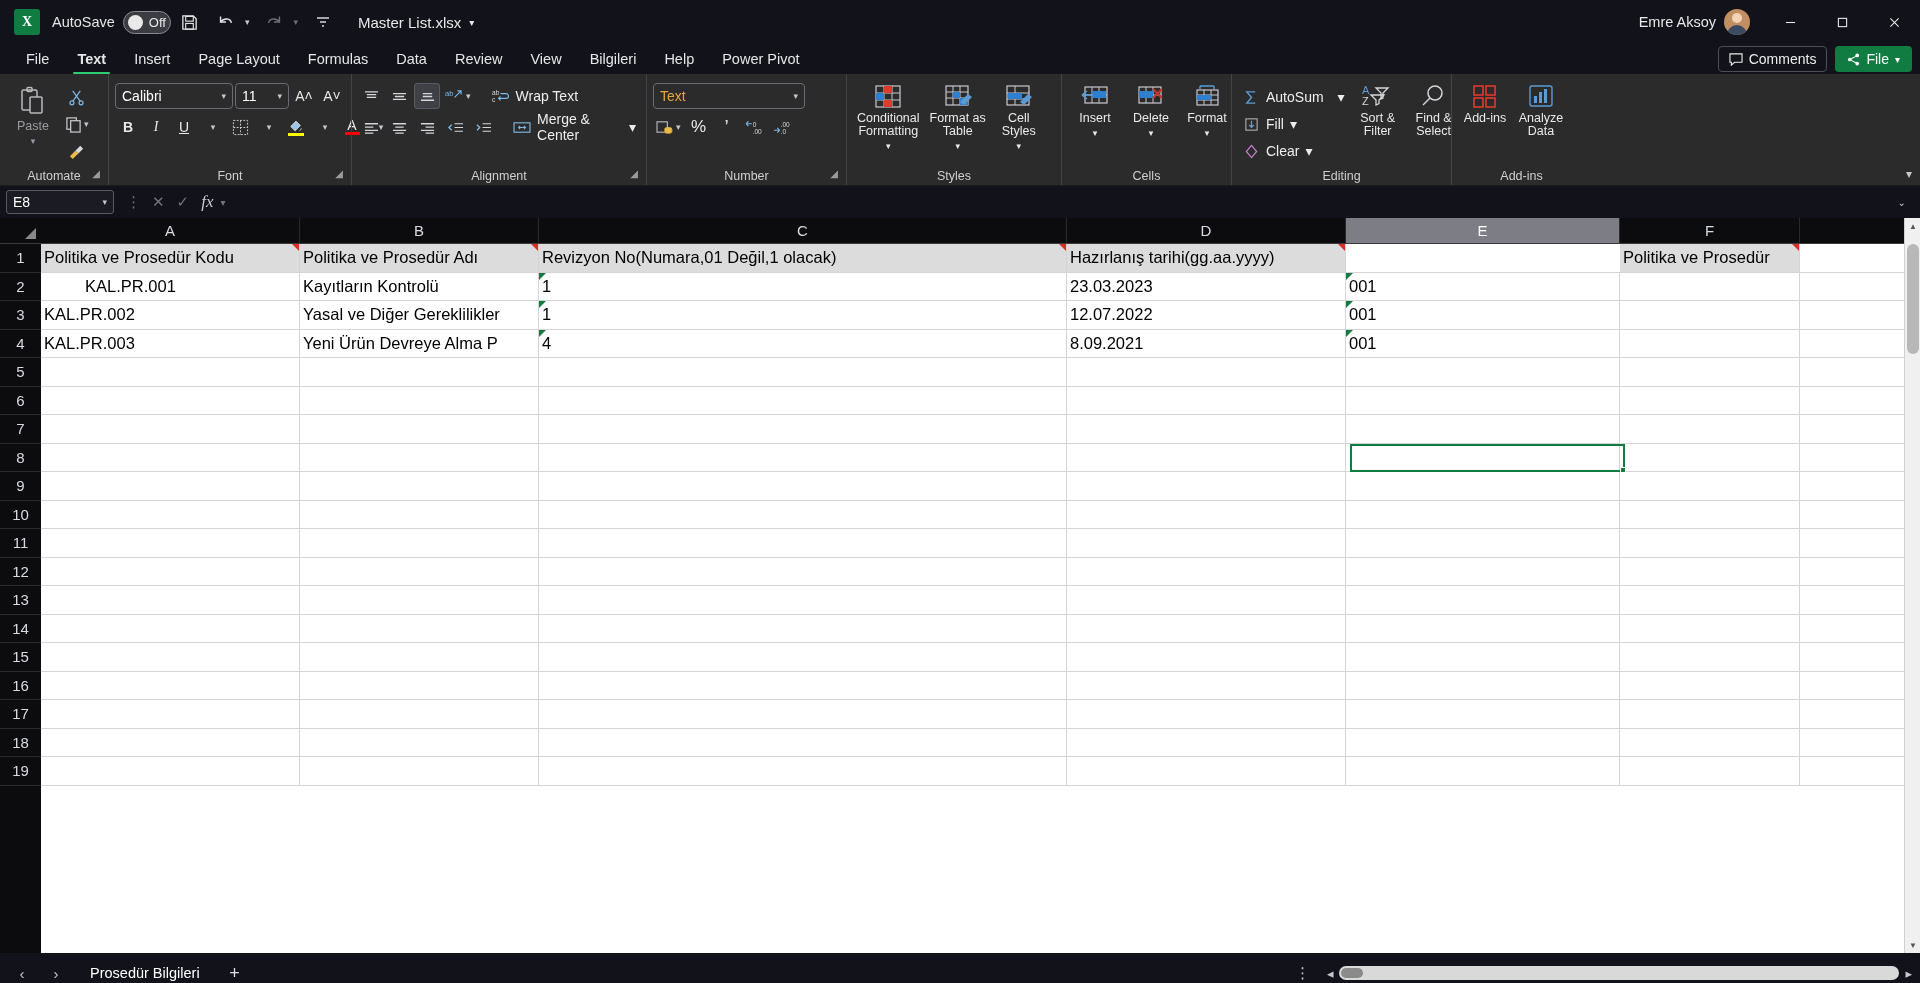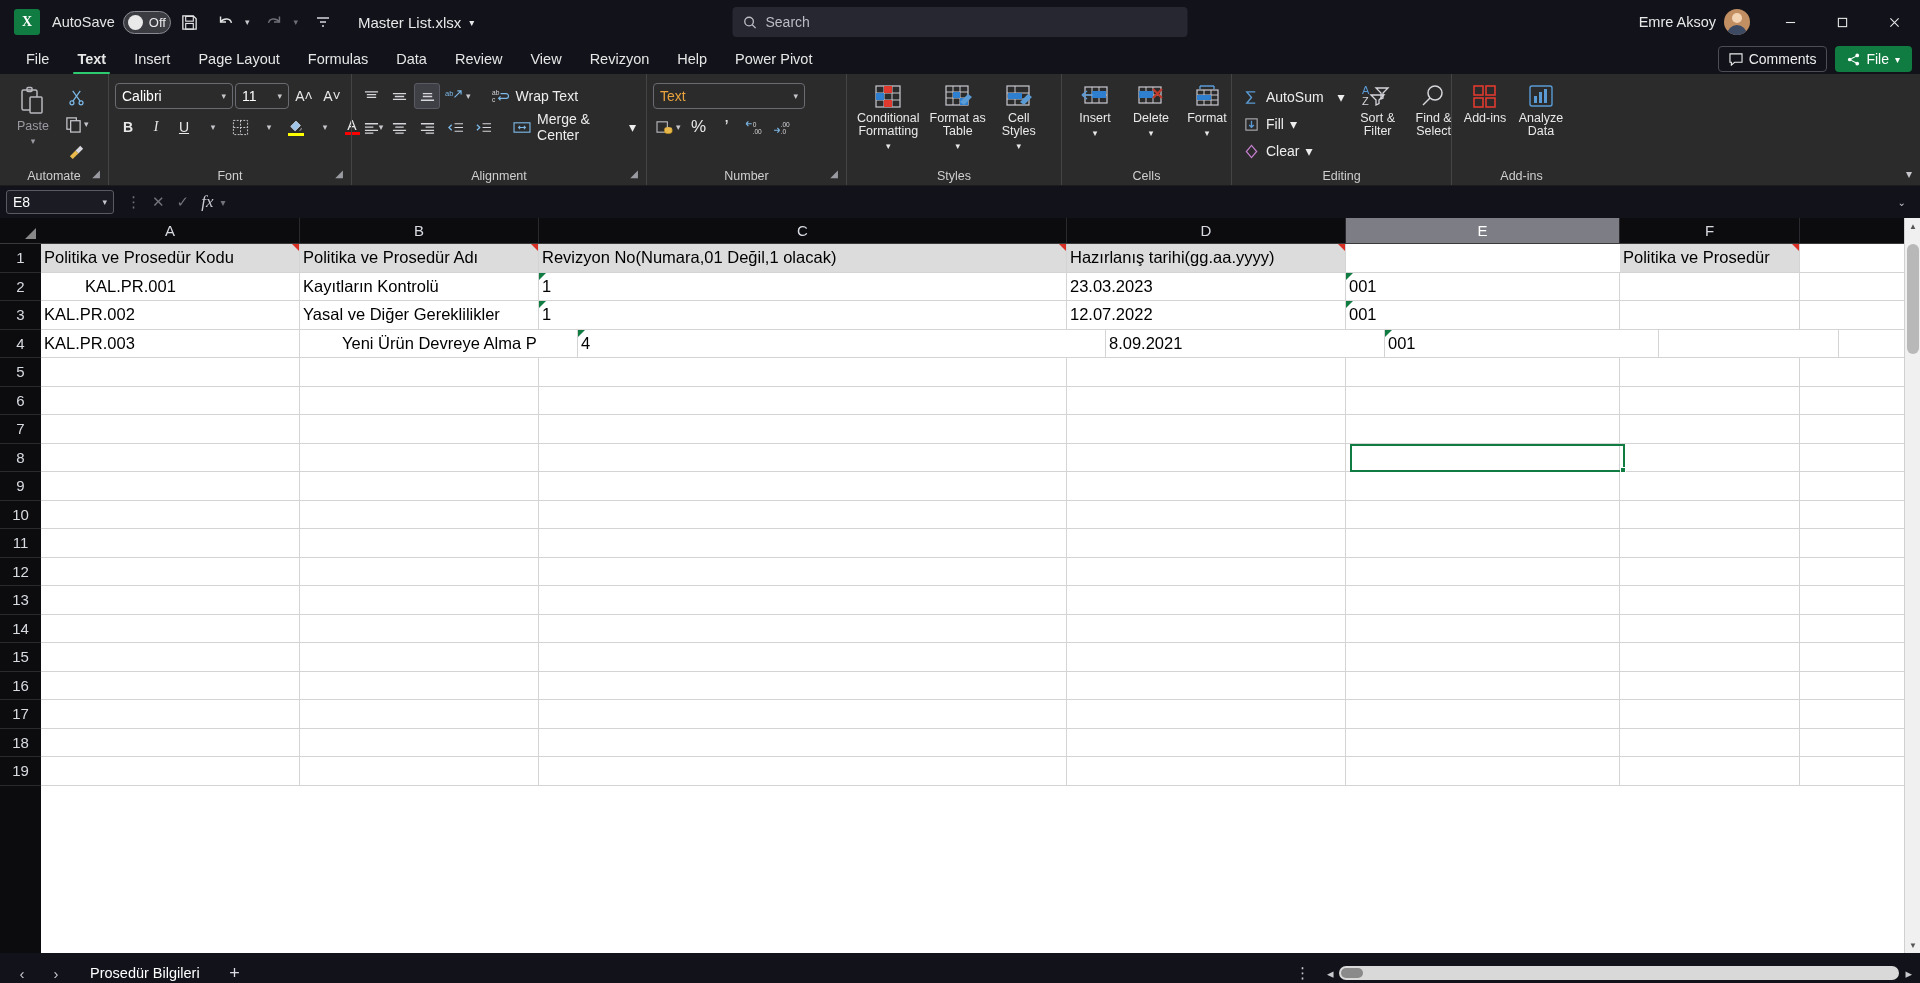--- a/index.html
+++ b/index.html
@@ -246,29 +246,20 @@
   <div class="tb-caret" style="color:#6f6f78">▾</div>
   <div class="tb-icon">
     <svg width="18" height="14" viewBox="0 0 18 14">
         <path d="M3 3h12M6 7h6M8 11h2" stroke="#d6d6dc" stroke-width="1.4" fill="none"></path>
       </svg>
   </div>
   <div class="doc-title">
     <span>Master List.xlsx</span>
     <span style="font-size:10px">▾</span>
   </div>
-  <div class="search-box">
-    <span>
-      <svg width="15" height="15" viewBox="0 0 16 16">
-          <circle cx="7" cy="7" r="4.6" fill="none" stroke="#bcbcc4" stroke-width="1.4"></circle>
-          <path d="M10.4 10.4L14 14" stroke="#bcbcc4" stroke-width="1.4"></path>
-        </svg>
-    </span>
-    <span>Search</span>
-  </div>
   <div class="tb-right">
     <span class="user-name">Emre Aksoy</span>
     <div class="avatar-wrap">
       <div style="position:absolute;inset:0;border-radius:50%;background:#c28f63;overflow:hidden;">
         <div style="position:absolute;top:4px;left:8px;width:10px;height:10px;border-radius:50%;background:#f3d4b4;"></div>
         <div style="position:absolute;bottom:0;left:3px;width:20px;height:10px;border-radius:10px 10px 0 0;background:#3c4a63;"></div>
       </div>
     </div>
     <div class="wbtn">
       <svg width="11" height="11" viewBox="0 0 12 12">
@@ -290,21 +281,21 @@
 
 <div class="ribbon-tabs">
   <div class="rtab">File</div>
   <div class="rtab active">Text</div>
   <div class="rtab">Insert</div>
   <div class="rtab">Page Layout</div>
   <div class="rtab">Formulas</div>
   <div class="rtab">Data</div>
   <div class="rtab">Review</div>
   <div class="rtab">View</div>
-  <div class="rtab">Revizyon</div>
+  <div class="rtab">Bilgileri</div>
   <div class="rtab">Help</div>
   <div class="rtab">Power Pivot</div>
   <div class="tabs-right">
     <div class="comments-btn">
       <span>
         <svg width="14" height="13" viewBox="0 0 15 14">
             <path d="M1 1h13v9H6l-3.5 3V10H1z" fill="none" stroke="#ededed" stroke-width="1.2"></path>
           </svg>
       </span>
       <span>Comments</span>
@@ -868,21 +859,21 @@
             <span>001</span>
           </div>
           <div class="gcell" style="width: 180px;">
             <span></span>
           </div>
         </div>
         <div class="grow">
           <div class="gcell" style="width: 259px;">
             <span>KAL.PR.003</span>
           </div>
-          <div class="gcell" style="width: 239px; margin-left: 39px;">
+          <div class="gcell" style="width: 239px;">
             <span>Yeni Ürün Devreye Alma P</span>
           </div>
           <div class="gcell" style="width: 528px;">
             <span class="greentri"></span>
             <span>4</span>
           </div>
           <div class="gcell" style="width: 279px;">
             <span>8.09.2021</span>
           </div>
           <div class="gcell" style="width: 274px;">

